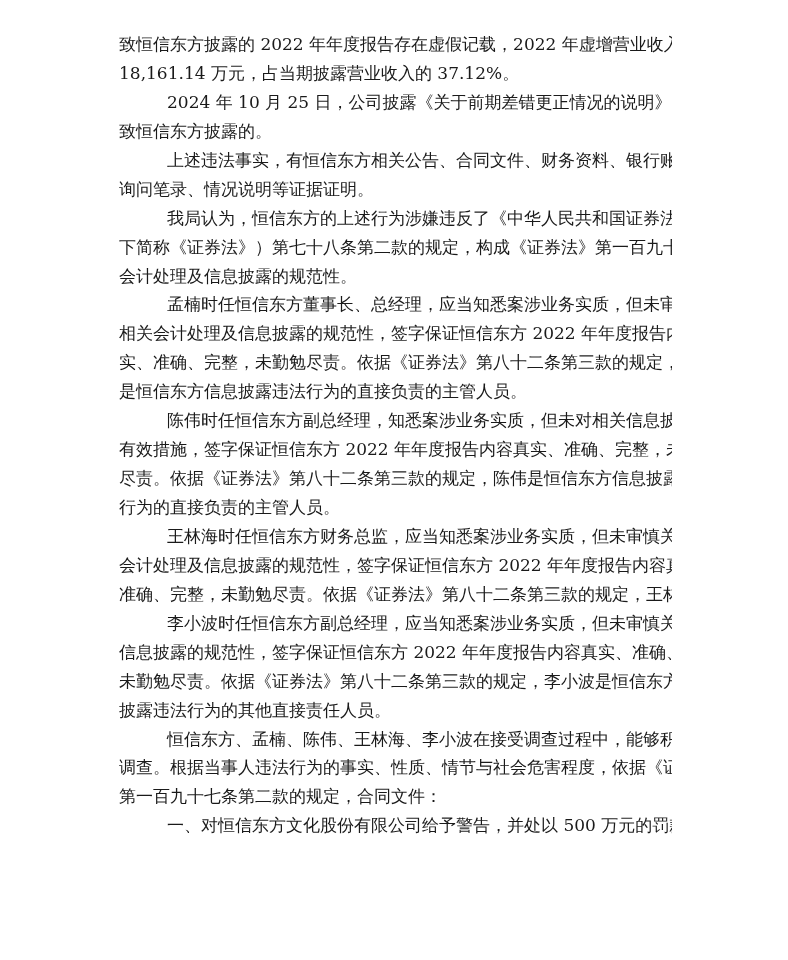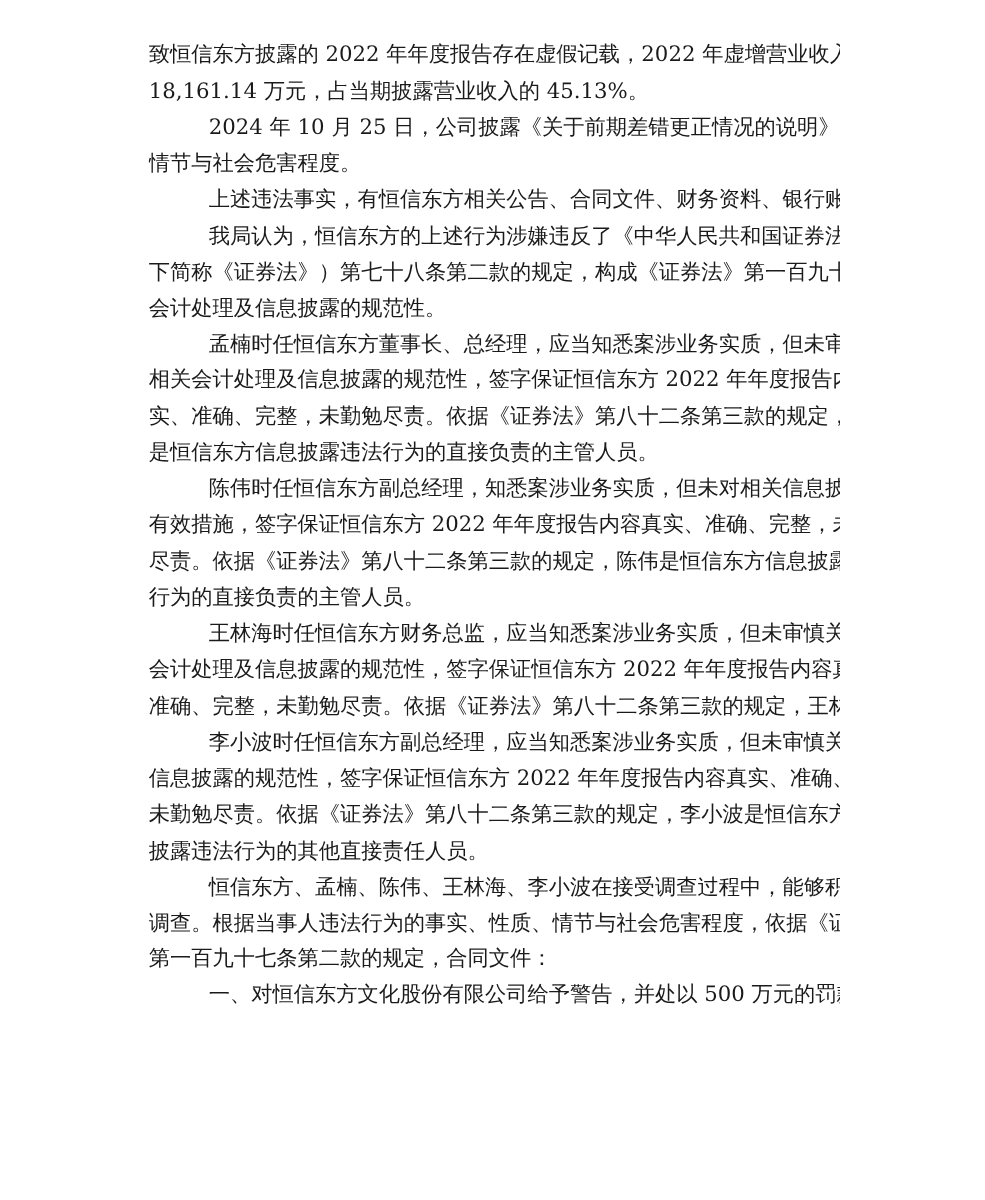--- a/index.html
+++ b/index.html
@@ -18,28 +18,29 @@
   }
   .line.indent { padding-left: 48px; }
   .line.last { text-align-last: left; }
 </style>
 </head>
 <body>
 
 <div class="page">
   <div>
     <div class="line">致恒信东方披露的 2022 年年度报告存在虚假记载，2022 年虚增营业收入</div>
-    <div class="line last">18,161.14 万元，占当期披露营业收入的 45.13%。</div>
+    <div class="line last">18,161.14 万元，占当期披露营业收入的 37.12%。</div>
   </div>
   <div>
     <div class="line indent">2024 年 10 月 25 日，公司披露《关于前期差错更正情况的说明》，对相关</div>
-    <div class="line last">情节与社会危害程度。</div>
+    <div class="line last">致恒信东方披露的。</div>
   </div>
   <div>
     <div class="line indent">上述违法事实，有恒信东方相关公告、合同文件、财务资料、银行账户资料、</div>
+    <div class="line last">询问笔录、情况说明等证据证明。</div>
   </div>
   <div>
     <div class="line indent">我局认为，恒信东方的上述行为涉嫌违反了《中华人民共和国证券法》（以</div>
     <div class="line">下简称《证券法》）第七十八条第二款的规定，构成《证券法》第一百九十七条</div>
     <div class="line last">会计处理及信息披露的规范性。</div>
   </div>
   <div>
     <div class="line indent">孟楠时任恒信东方董事长、总经理，应当知悉案涉业务实质，但未审慎关注</div>
     <div class="line">相关会计处理及信息披露的规范性，签字保证恒信东方 2022 年年度报告内容真</div>
     <div class="line">实、准确、完整，未勤勉尽责。依据《证券法》第八十二条第三款的规定，孟楠</div>

